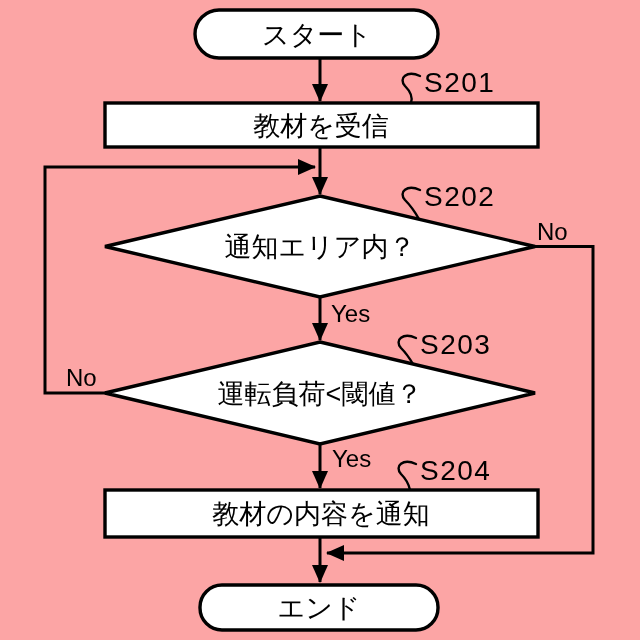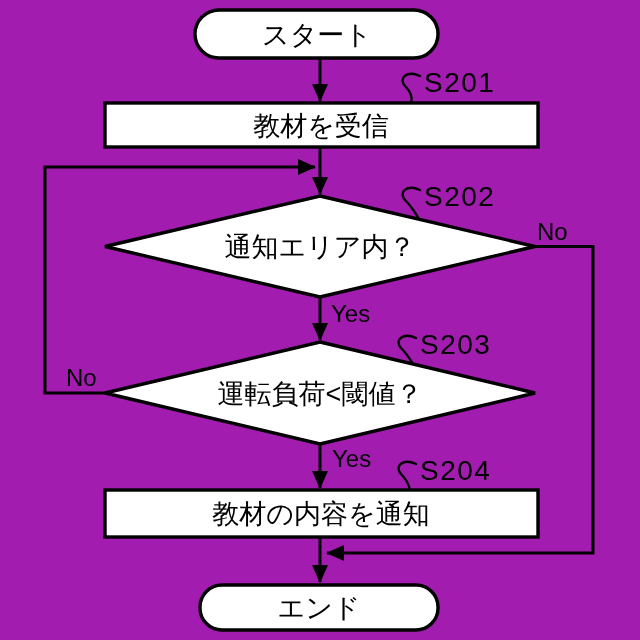--- a/index.html
+++ b/index.html
@@ -7,21 +7,21 @@
     padding: 0;
     width: 640px;
     height: 640px;
     background: #ffffff;
     font-family: "Liberation Sans", "DejaVu Sans", sans-serif;
   }
   .stage {
     position: relative;
     width: 640px;
     height: 640px;
-    background: #a21caf;
+    background: #fca5a5;
     overflow: hidden;
   }
   svg { display: block; }
   .shape {
     fill: #ffffff;
     stroke: #000000;
     stroke-width: 3.4;
   }
   .edge {
     fill: none;

